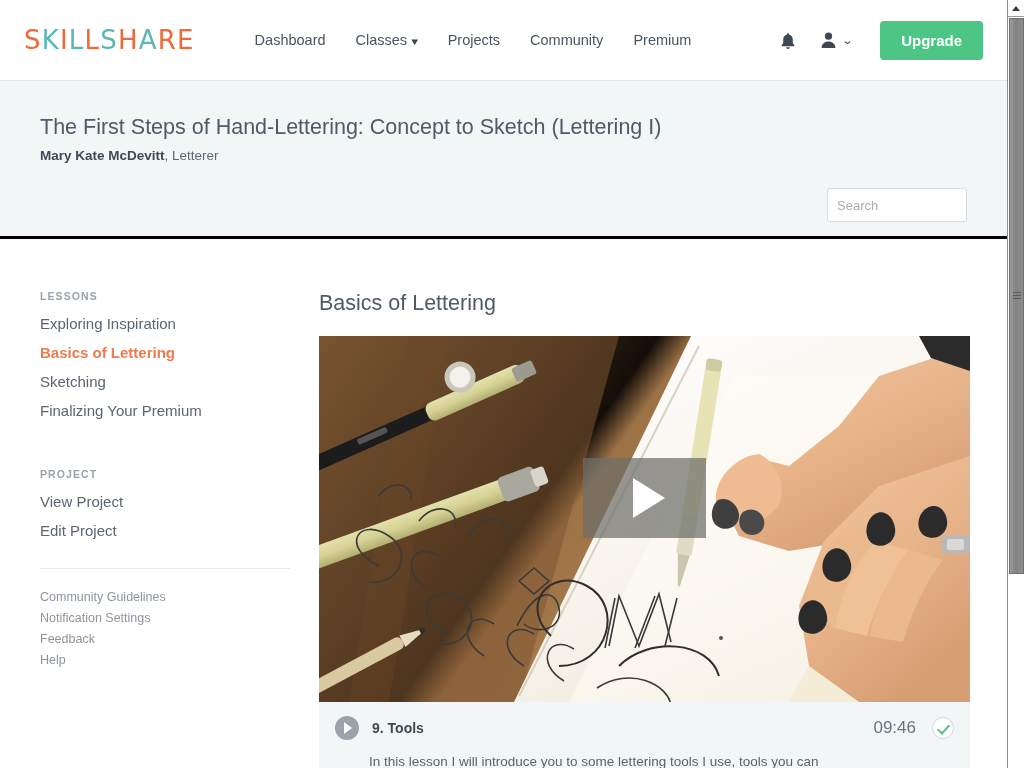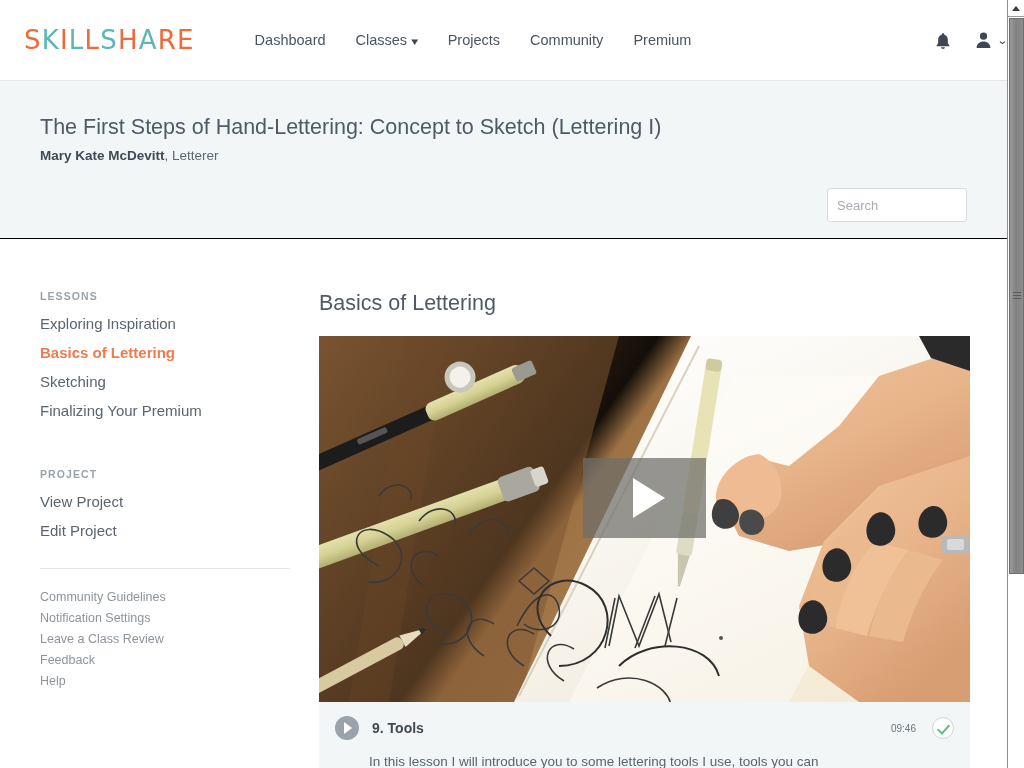--- a/index.html
+++ b/index.html
@@ -63,21 +63,21 @@
     padding: 11px 21px;
     cursor: pointer;
     font-family: "Liberation Sans", sans-serif;
   }
 
   
   .classhead {
     position: absolute; top: 81px; left: 0;
     width: 1007px; height: 158px;
     background: #f2f6f7;
-    border-bottom: 1px solid #000000;
+    border-bottom: 3px solid #000000;
   }
   .class-title {
     position: absolute; left: 40px; top: 34px;
     font-size: 21.5px; color: #4f5a66; font-weight: 400;
     white-space: nowrap;
   }
   .class-author {
     position: absolute; left: 40px; top: 67px;
     font-size: 13.5px; color: #5d6770;
   }
@@ -226,21 +226,21 @@
     content: ""; position: absolute; left: 9px; top: 6px;
     width: 0; height: 0;
     border-left: 8px solid #ffffff;
     border-top: 6px solid transparent;
     border-bottom: 6px solid transparent;
   }
   .lesson-name {
     margin-left: 13px; font-size: 14px; font-weight: bold; color: #3e4950;
   }
   .lesson-time {
-    margin-left: auto; font-size: 10px; color: #6b757d;
+    margin-left: auto; font-size: 17px; color: #6b757d;
   }
   .check {
     width: 22px; height: 22px; border-radius: 50%;
     border: 1px solid #cfd6da; background: #ffffff;
     margin-left: 16px; position: relative; flex: none;
   }
   .check::after {
     content: ""; position: absolute; left: 7px; top: 4px;
     width: 5px; height: 10px;
     border: solid #4cc585; border-width: 0 2px 2px 0;
@@ -306,20 +306,21 @@
       </div>
       <div class="user-wrap">
         <span class="user-ico">
           <svg width="19" height="19" viewBox="0 0 19 19">
             <circle cx="9.5" cy="5.2" r="3.6" fill="#3d4852"></circle>
             <path d="M2.6 17c0-3.9 3.1-6.5 6.9-6.5s6.9 2.6 6.9 6.5H2.6z" fill="#3d4852"></path>
           </svg>
         </span>
         <span class="caret-d">⌄</span>
       </div>
+      <button class="upgrade-btn">Upgrade</button>
     </div>
   </div>
 
   <div class="classhead">
     <div class="class-title">The First Steps of Hand-Lettering: Concept to Sketch (Lettering I)</div>
     <div class="class-author">
       <b>Mary Kate McDevitt</b><span>, Letterer</span>
     </div>
 
     <input class="search-box" type="text" placeholder="Search" style="">
@@ -379,21 +380,20 @@
       <div class="side-gap"></div>
       <div class="side-head">PROJECT</div>
       <div id="side-project">
           <a class="side-link">View Project</a>
           <a class="side-link">Edit Project</a>
         </div>
       <div class="side-rule"></div>
       <div id="side-footer">
           <a class="foot-link">Community Guidelines</a>
           <a class="foot-link">Notification Settings</a>
-          <a class="foot-link">Leave a Class Review</a>
           <a class="foot-link">Feedback</a>
           <a class="foot-link">Help</a>
         </div>
     </div>
 
     <div class="main">
       <div class="main-title">Basics of Lettering</div>
 
       <div class="video">
         <svg width="651" height="366" viewBox="0 0 651 366">

